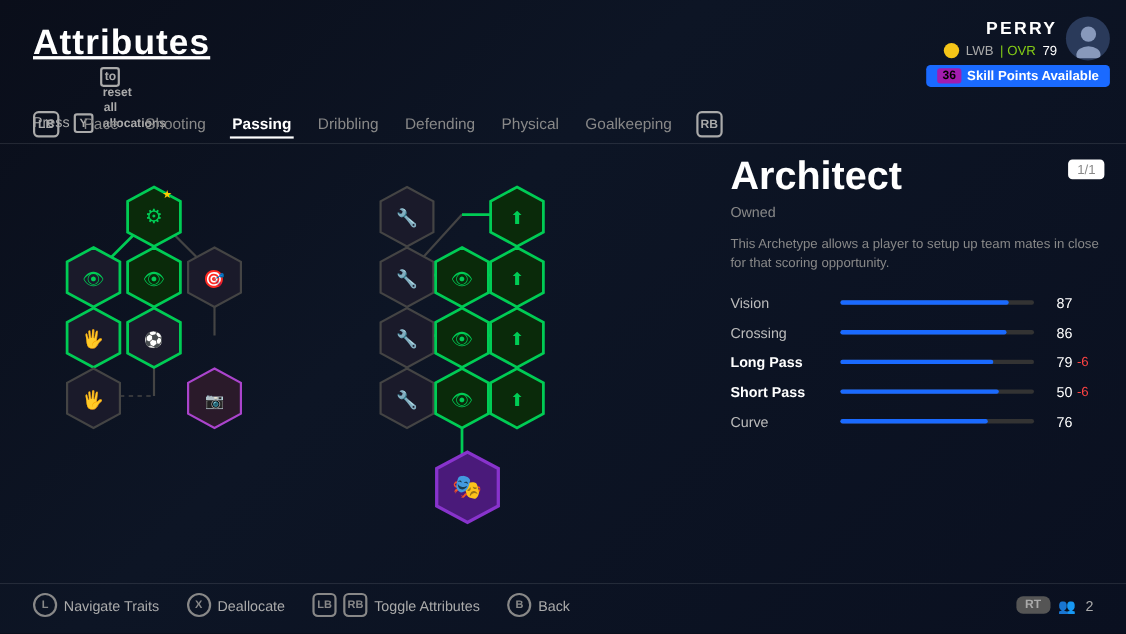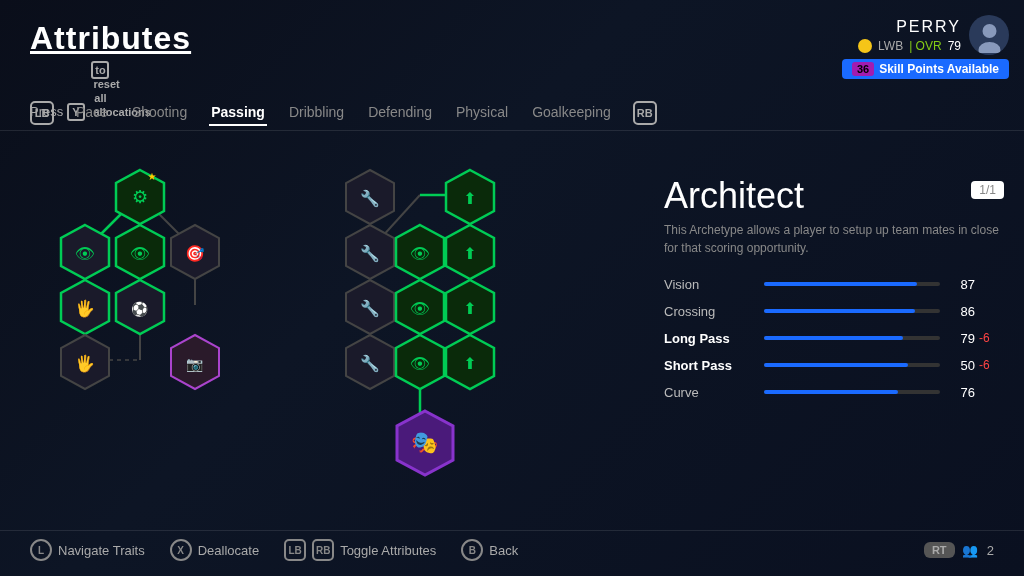--- a/index.html
+++ b/index.html
@@ -67,21 +67,21 @@
     }
 
     .player-info {
       display: flex;
       align-items: center;
       gap: 8px;
     }
 
     .player-name {
       font-size: 16px;
-      font-weight: 400;
+      font-weight: 700;
       letter-spacing: 2px;
     }
 
     .player-details {
       display: flex;
       align-items: flex-end;
       gap: 6px;
       font-size: 12px;
     }
 
@@ -194,24 +194,23 @@
     
     .right-panel {
       position: absolute;
       top: 140px;
       right: 20px;
       width: 340px;
     }
 
     .archetype-title {
       font-size: 36px;
-      font-weight: 400;
+      font-weight: 700;
       line-height: 1.1;
       margin-bottom: 5px;
-      margin-top: 36px;
     }
 
     .owned-badge {
       font-size: 13px;
       color: #888;
       margin-bottom: 12px;
     }
 
     .archetype-desc {
       font-size: 12px;
@@ -574,20 +573,21 @@
   </div>
 </div>
 
 <div class="right-panel">
   <div style="position:relative;">
     <h2 class="archetype-title">
       <span>Architect</span><br>
     </h2>
     <div class="fraction-badge">1/1</div>
   </div>
+  <div class="owned-badge">Owned</div>
   <div class="archetype-desc">This Archetype allows a player to setup up team mates in close for that scoring opportunity.</div>
 
   <div>
     <div class="stat-row">
       <span class="stat-label">Vision</span>
       <div class="stat-bar-container">
         <div class="stat-bar" style="width:87%"></div>
       </div>
       <span class="stat-value">87</span>
       <span class="stat-modifier"></span>

